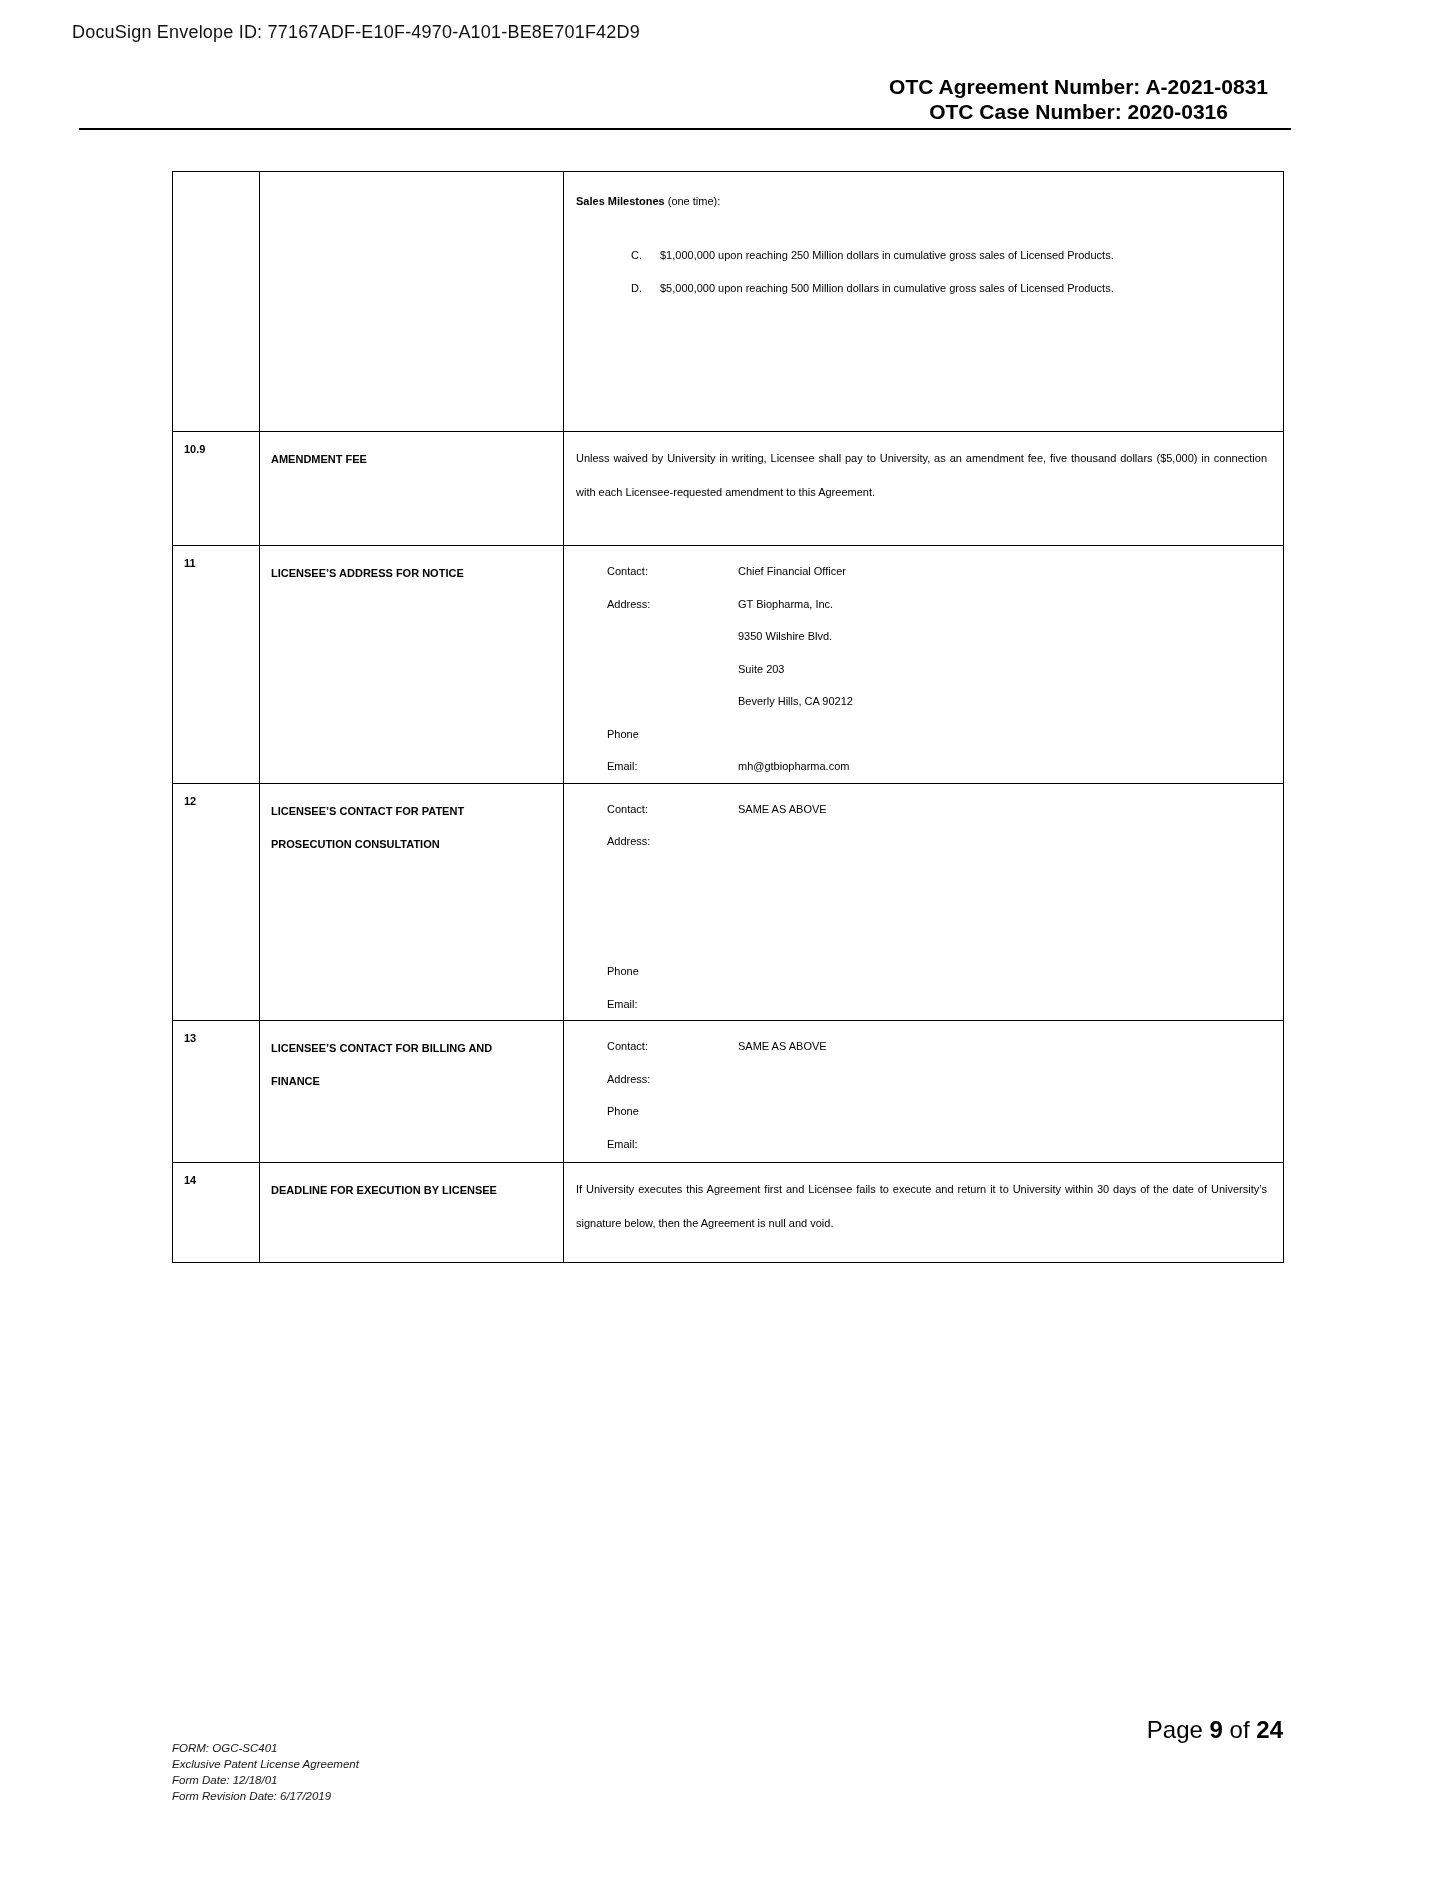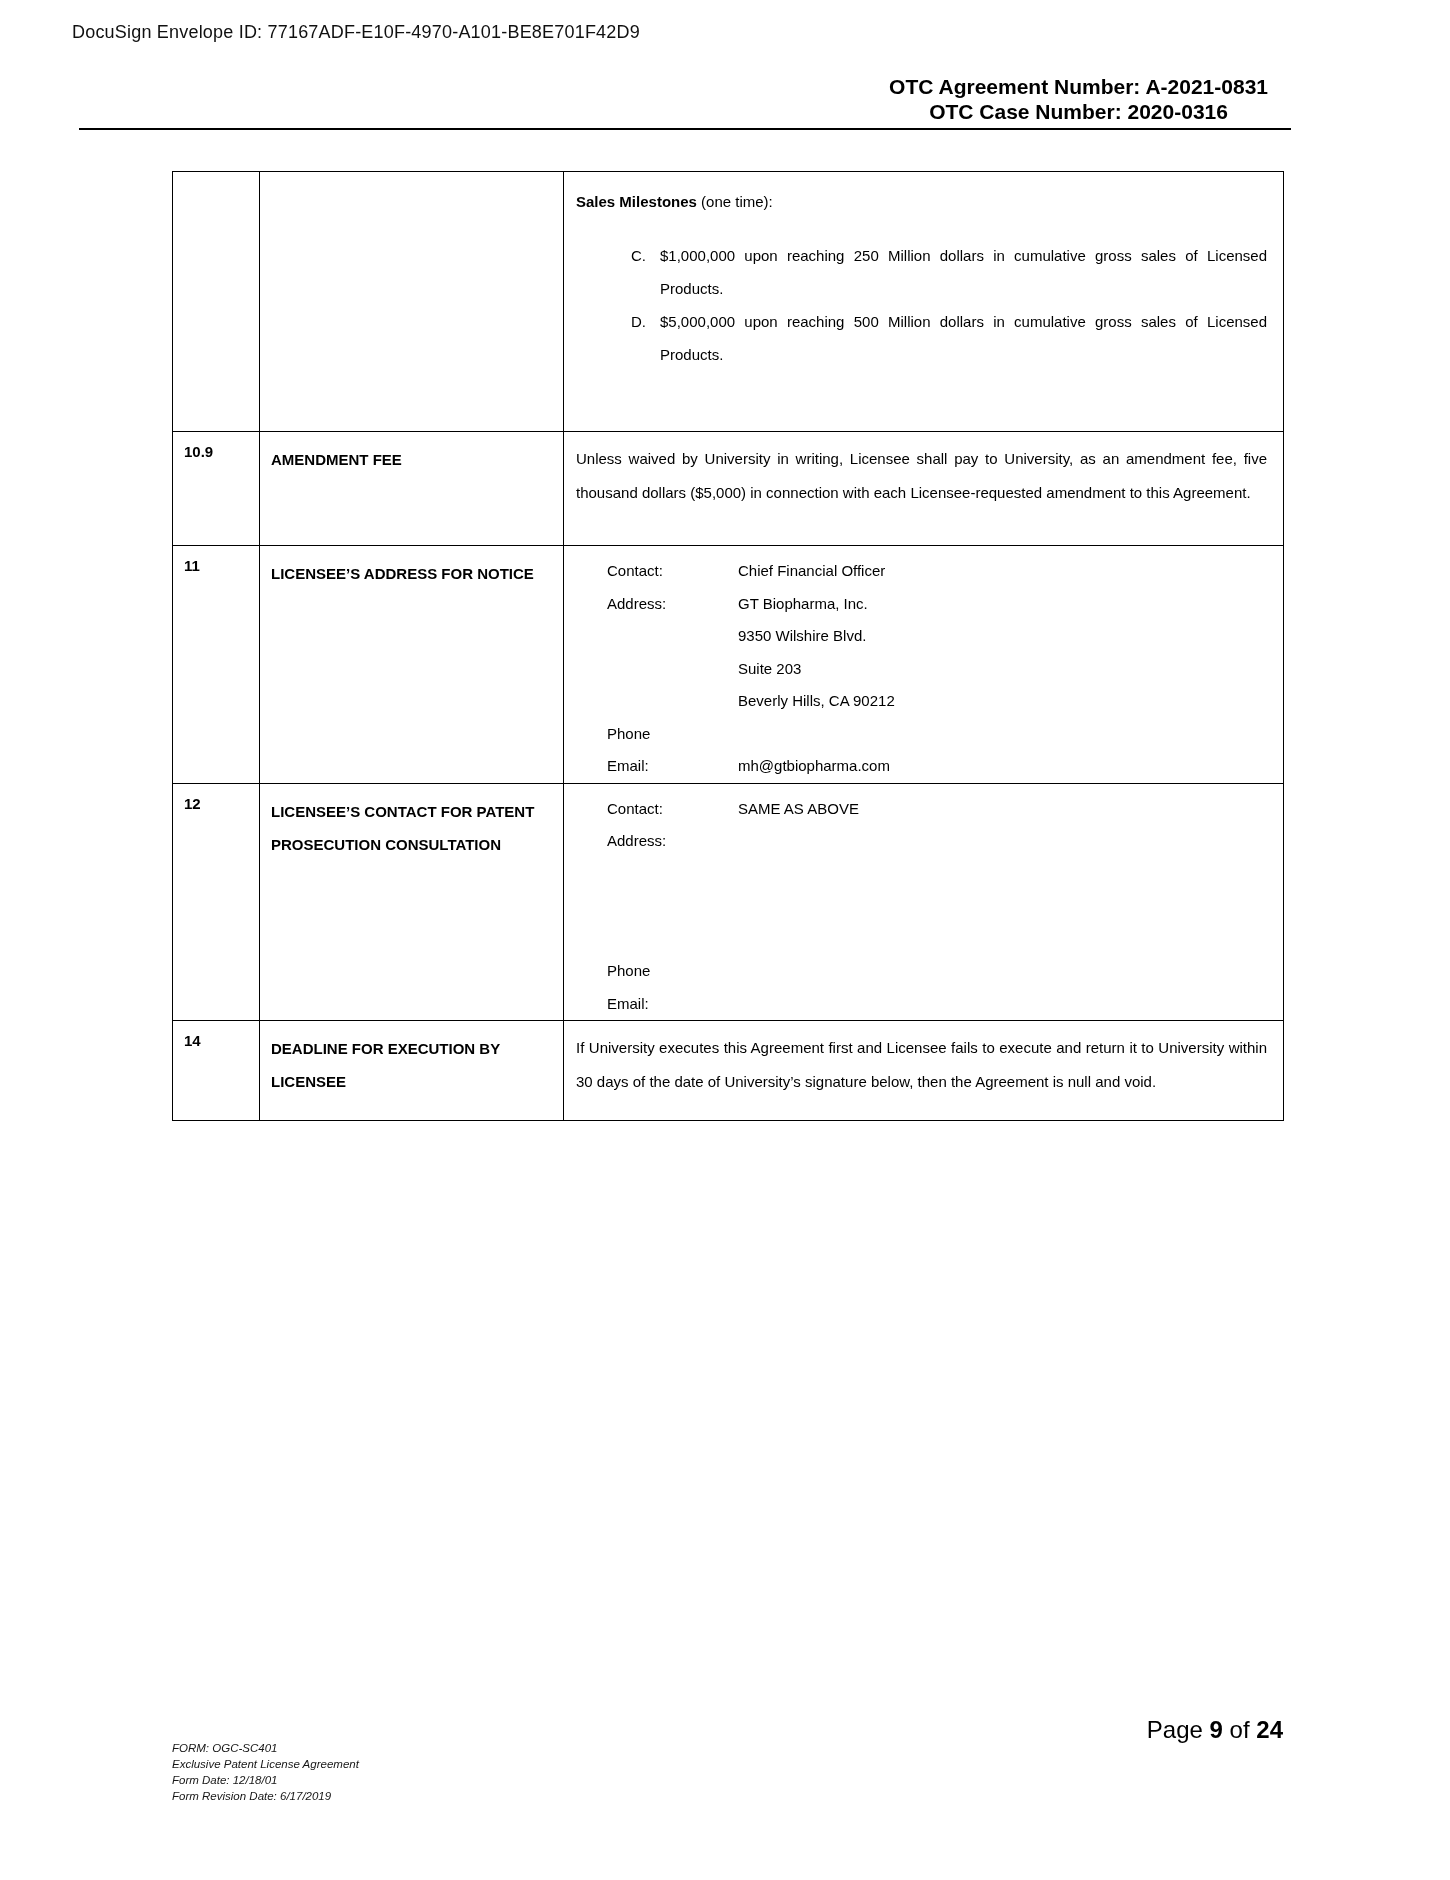--- a/index.html
+++ b/index.html
@@ -23,21 +23,21 @@
     font-size: 21px; line-height: 25px;
   }
   .rule {
     position: absolute; top: 128px; left: 79px;
     width: 1212px; height: 2px; background: #000;
   }
   table.doc-table {
     position: absolute; left: 172px; top: 171px;
     width: 1111px;
     border-collapse: collapse; table-layout: fixed;
-    font-size: 15px;
+    font-size: 11px;
   }
   .doc-table td {
     border: 1.5px solid #000;
     vertical-align: top;
     padding: 0;
   }
   tr.r0 { height: 260px; }
   tr.r1 { height: 114px; }
   tr.r2 { height: 235px; }
   tr.r3 { height: 231px; }
@@ -160,20 +160,36 @@
           <span></span>
             <span></span>
           <span>Phone</span>
             <span></span>
           <span>Email:</span>
             <span></span>
         </div>
       </td>
     </tr>
 
+    <tr class="r4">
+      <td class="num">13</td>
+      <td class="title">LICENSEE’S CONTACT FOR BILLING AND FINANCE</td>
+      <td>
+        <div class="contact">
+          <span>Contact:</span>
+            <span>SAME AS ABOVE</span>
+          <span>Address:</span>
+            <span></span>
+          <span>Phone</span>
+            <span></span>
+          <span>Email:</span>
+            <span></span>
+        </div>
+      </td>
+    </tr>
 
     <tr class="r5">
       <td class="num">14</td>
       <td class="title">DEADLINE FOR EXECUTION BY LICENSEE</td>
       <td>
         <p class="para">If University executes this Agreement first and Licensee fails to execute and return it to University within 30 days of the date of University’s signature below, then the Agreement is null and void.</p>
       </td>
     </tr>
 
   </tbody>

